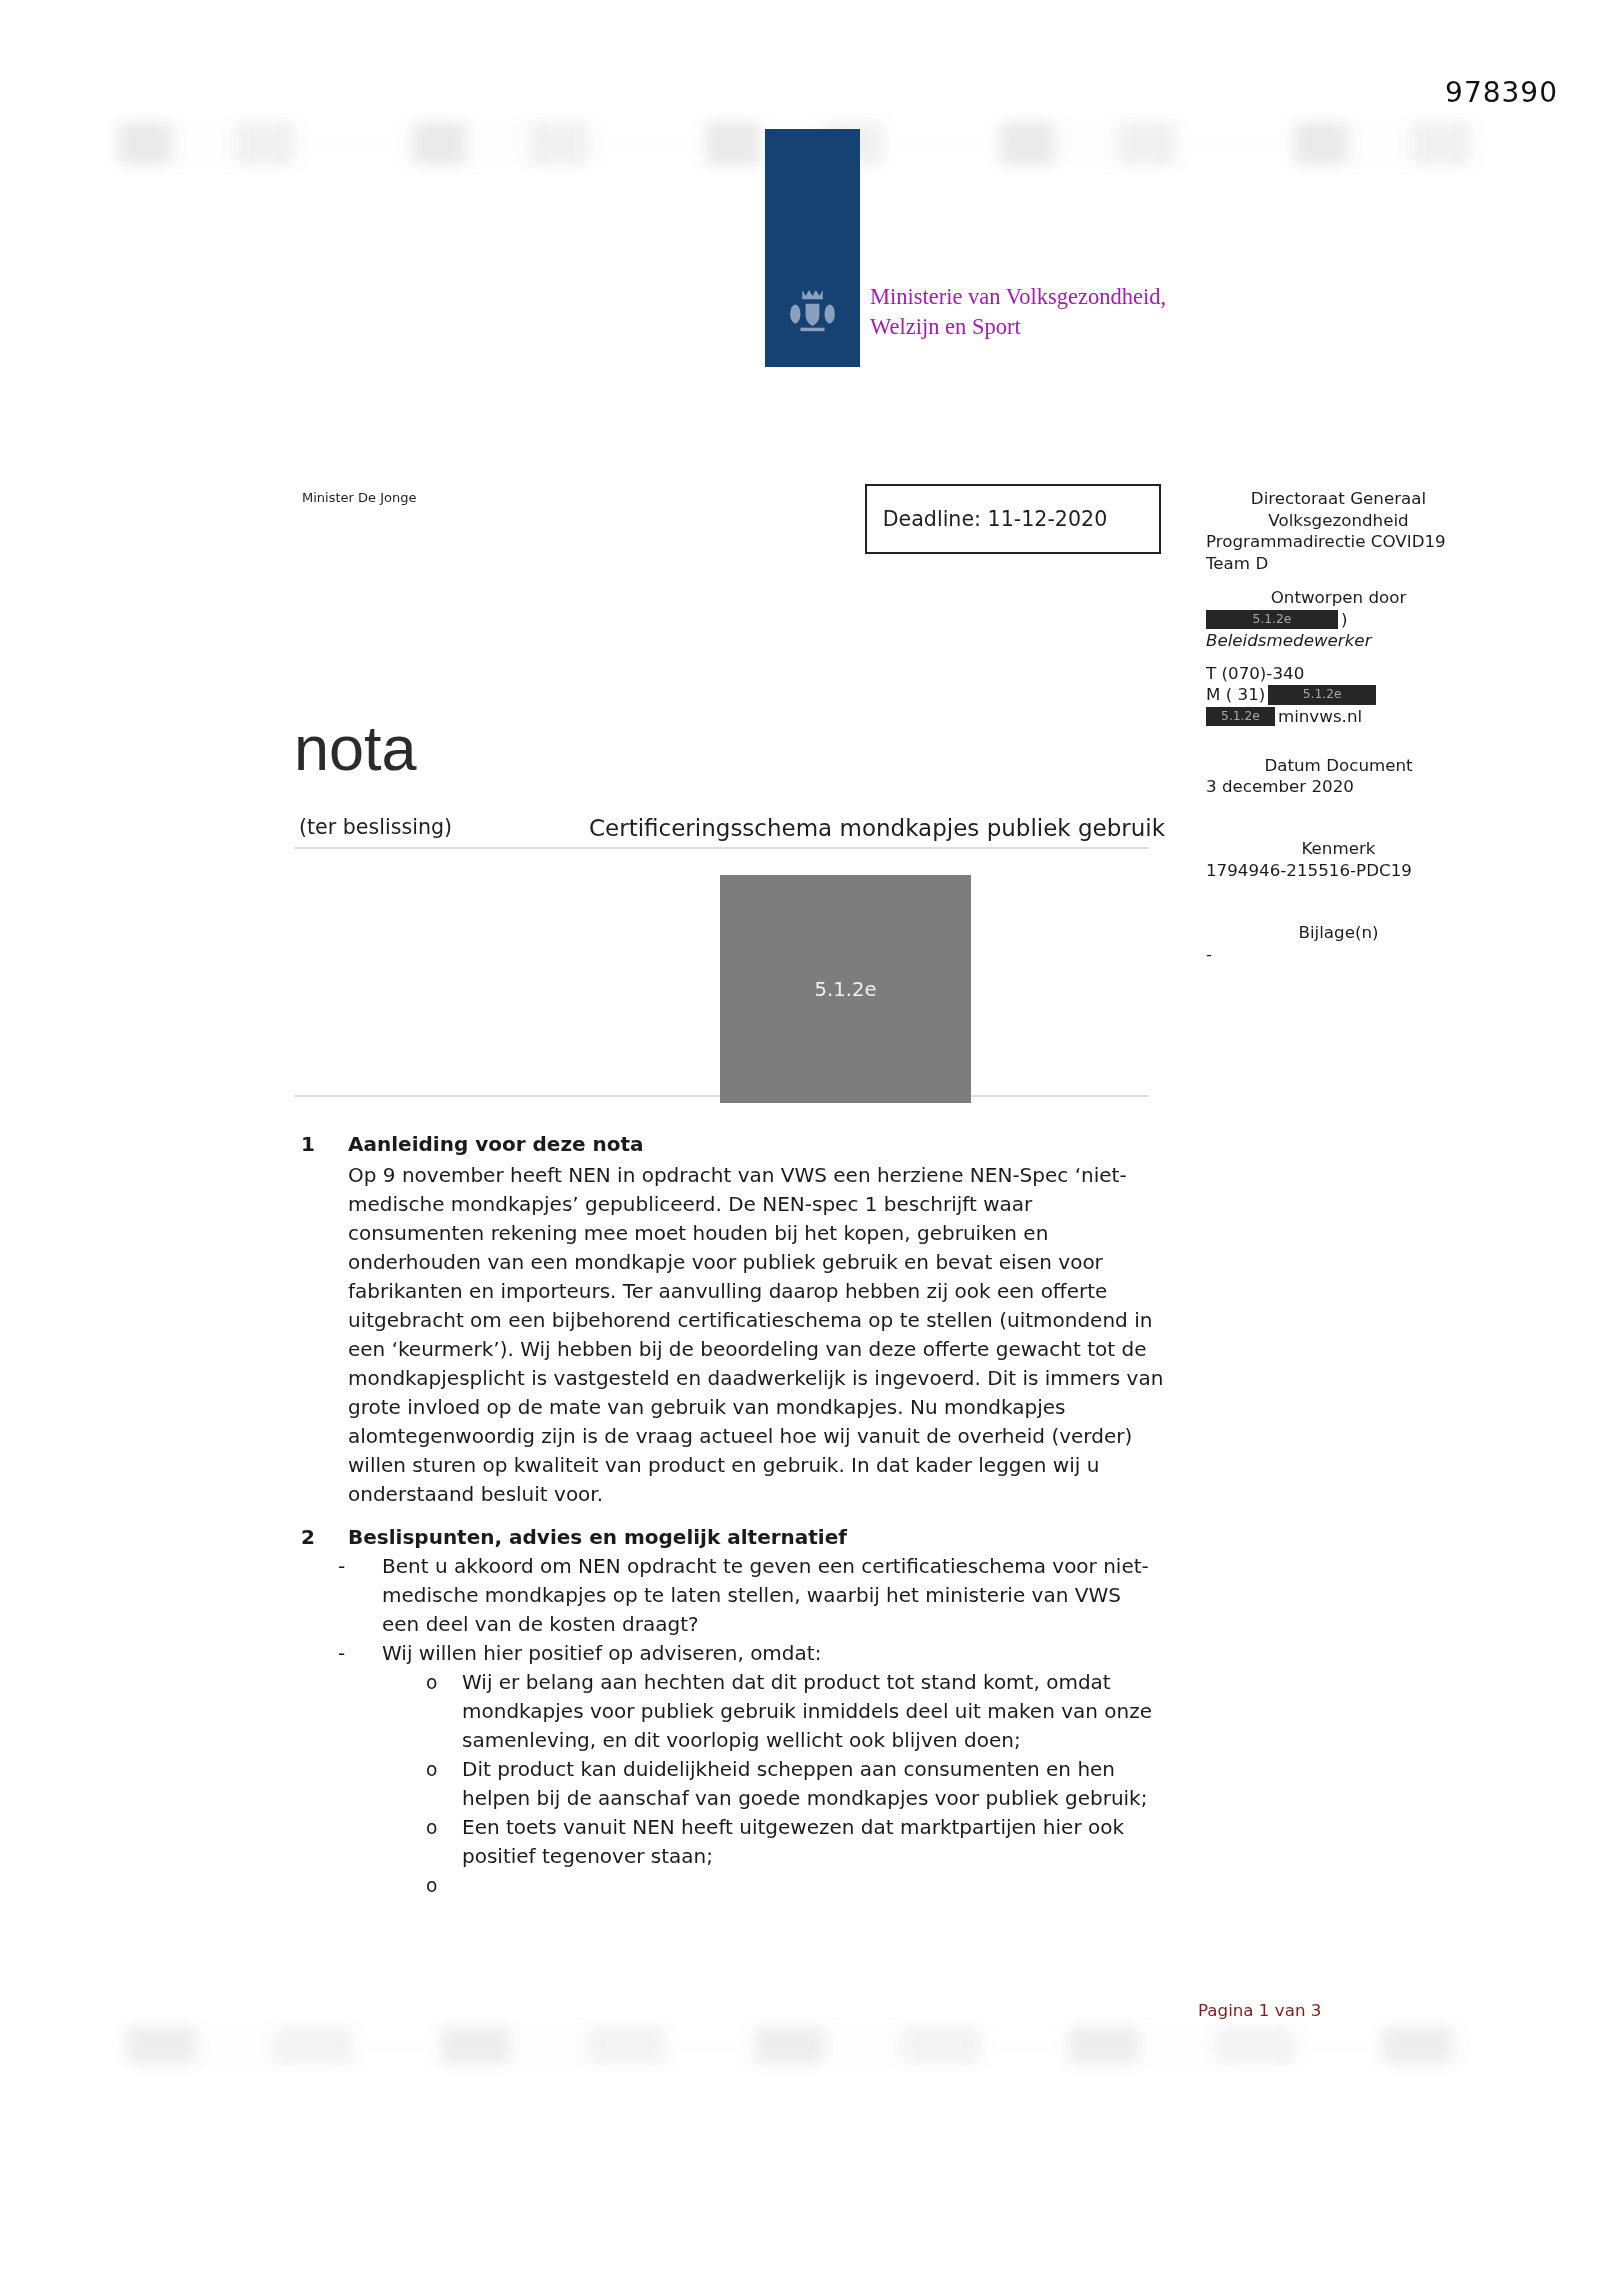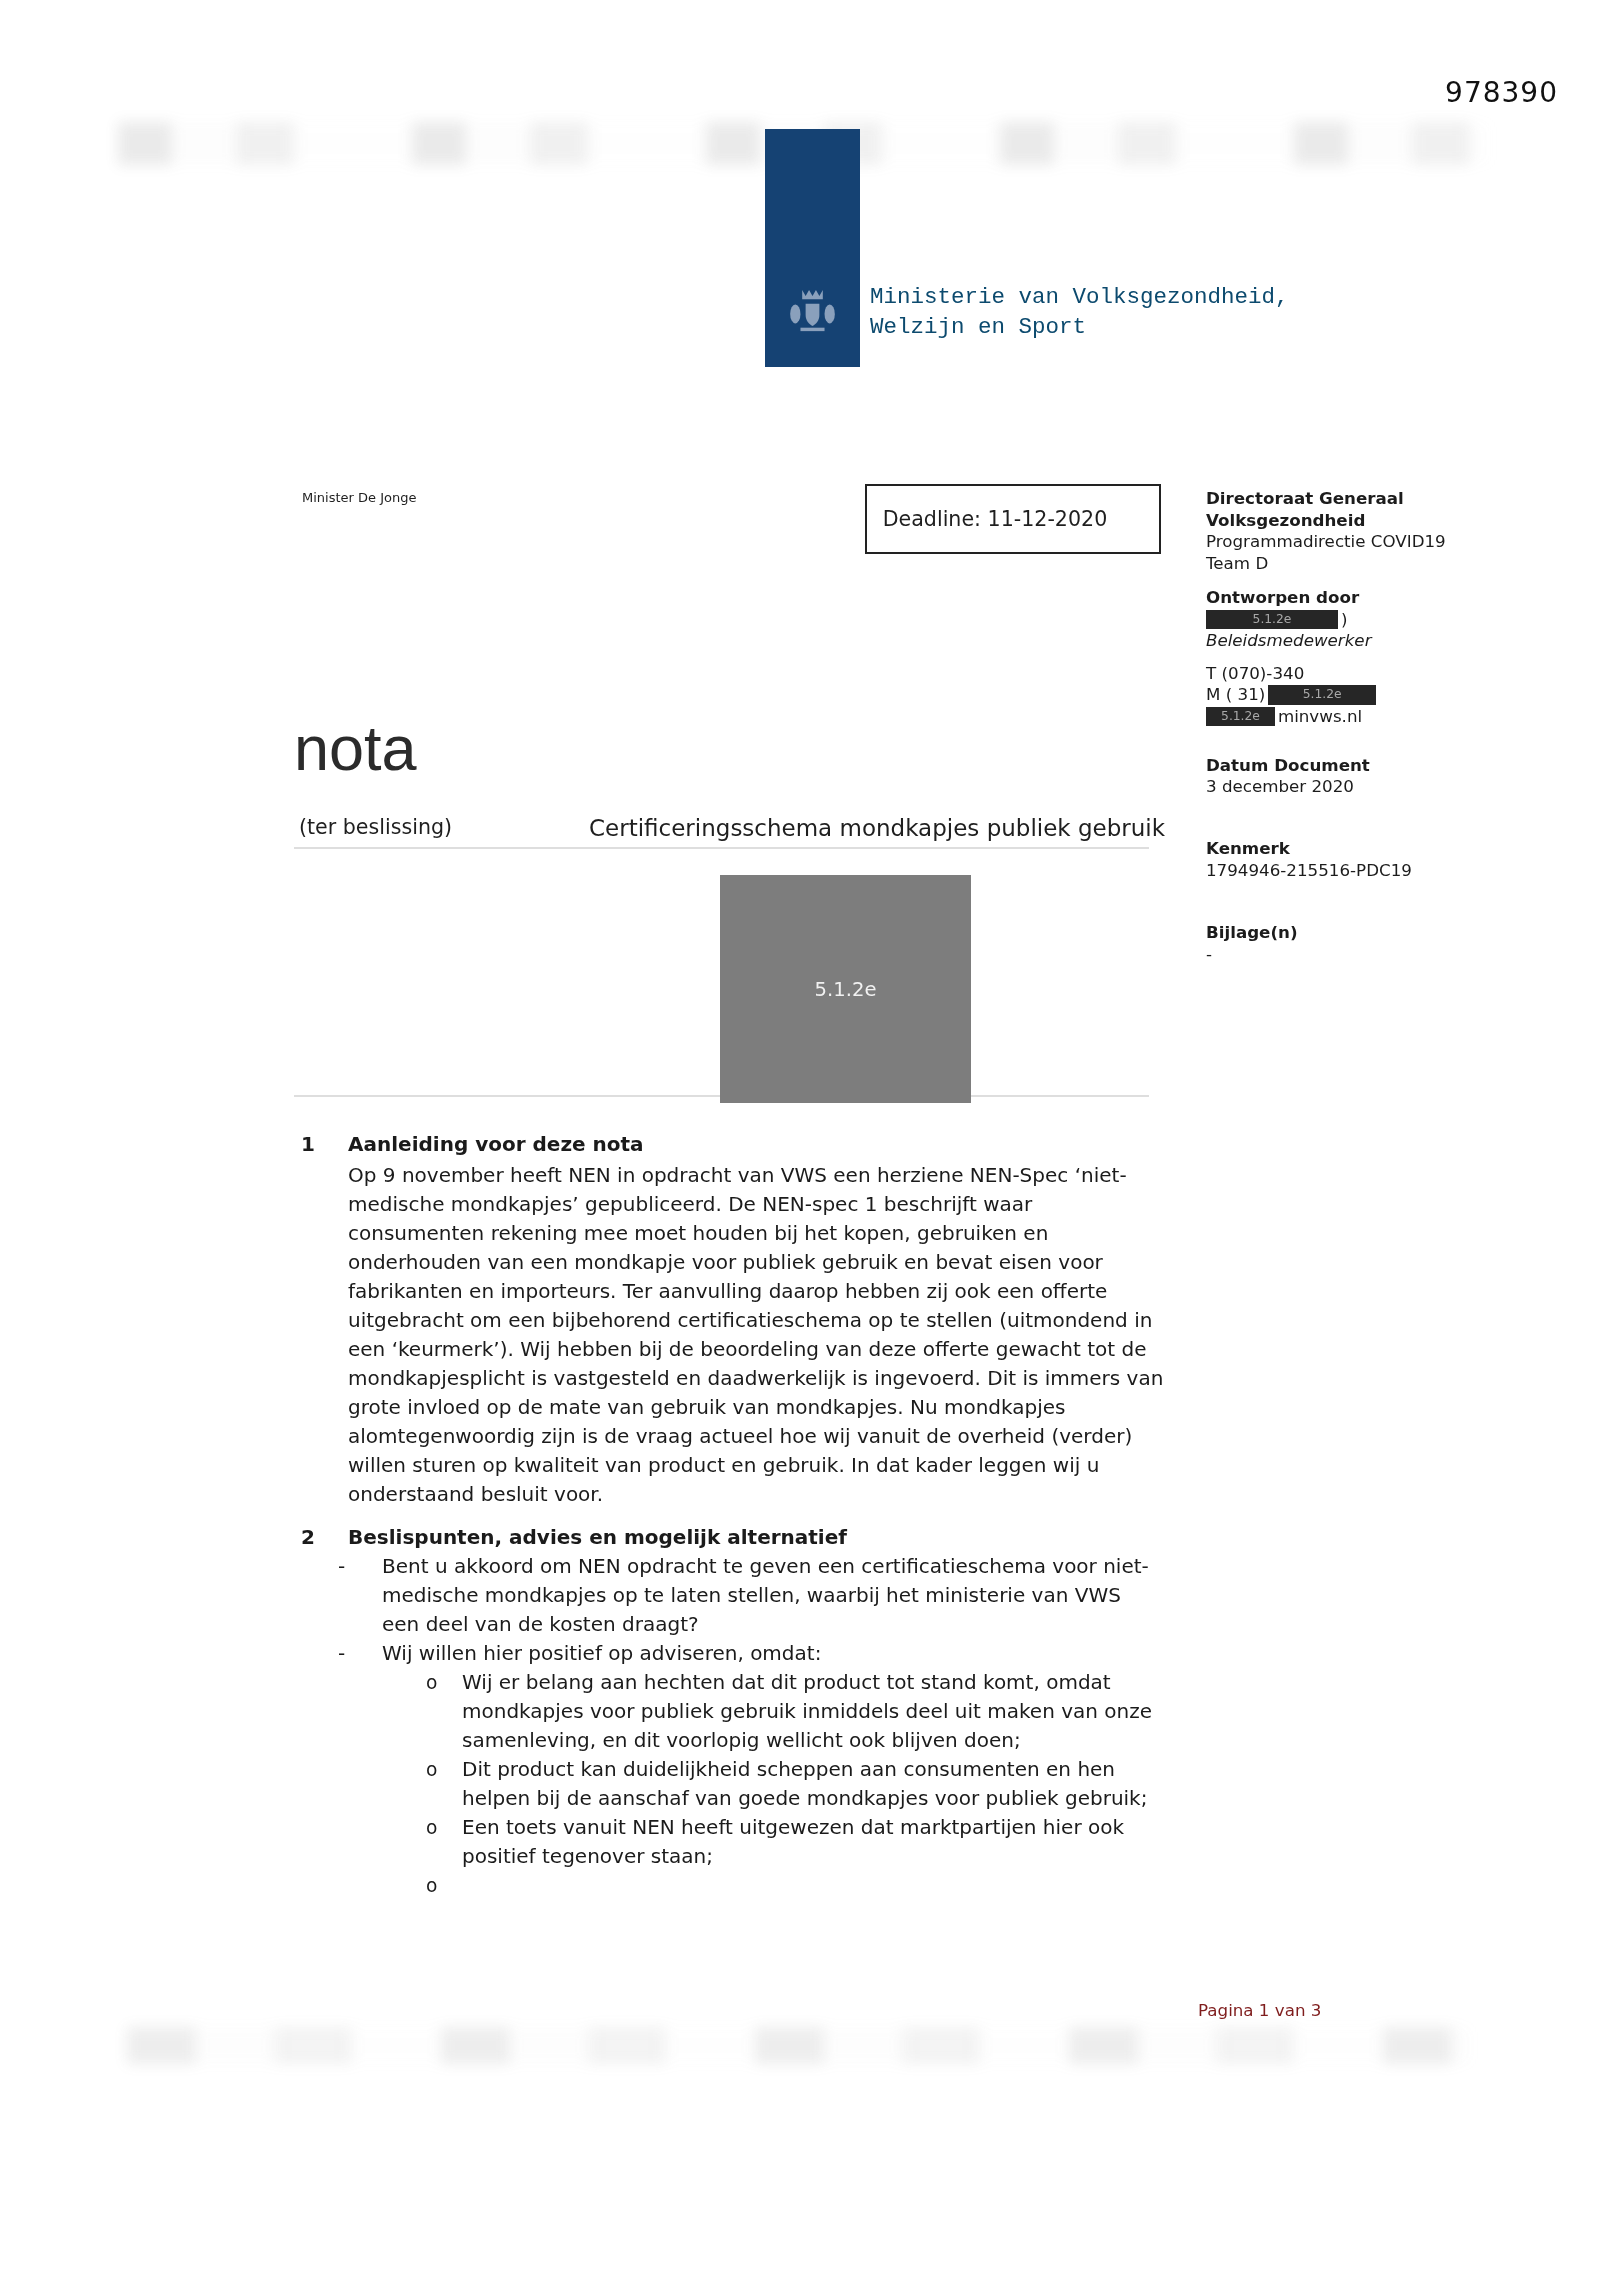--- a/index.html
+++ b/index.html
@@ -37,41 +37,41 @@
   
   .logo-ribbon {
     position:absolute; left:765px; top:129px;
     width:95px; height:238px;
     background:#154273;
     display:flex; justify-content:center; align-items:flex-end;
     padding-bottom:25.5px;
   }
   .ministry-name {
     position:absolute; left:870px; top:282px;
-    font-family:Liberation Mono, monospace;
-    font-size:22.5px; line-height:30px; color:#0c4a6e;
+    font-family:Liberation Serif, serif;
+    font-size:22.5px; line-height:30px; color:#a21caf;
   }
 
   .addressee { position:absolute; left:302px; top:490px; font-size:13px;text-align:center; }
 
   .deadline-box {
     position:absolute; left:865px; top:484px;
     width:296px; height:70px;
     border:2px solid #222;
     display:flex; align-items:center;
     padding-left:15.7px;
     font-size:20.6px;
   }
 
   
   .sidebar {
     position:absolute; left:1206px; top:488px; width:265px;
     font-size:16.7px; line-height:21.6px; color:#1c1c1c;
   }
-  .sidebar .bold { font-weight:bold; }
+  .sidebar .bold { font-weight:normal;text-align:center; }
   .sidebar .italic { font-style:italic; }
   .mt13 { margin-top:12.7px; }
   .mt11 { margin-top:10.8px; }
   .mt28 { margin-top:27.4px; }
   .mt41 { margin-top:40px; }
   .mt30 { margin-top:41px; }
   .sb-line { display:flex; align-items:center; gap:2.9px; }
   .redact-bar {
     display:inline-flex; align-items:center; justify-content:center;
     background:#262626; color:#a9a9a9;

